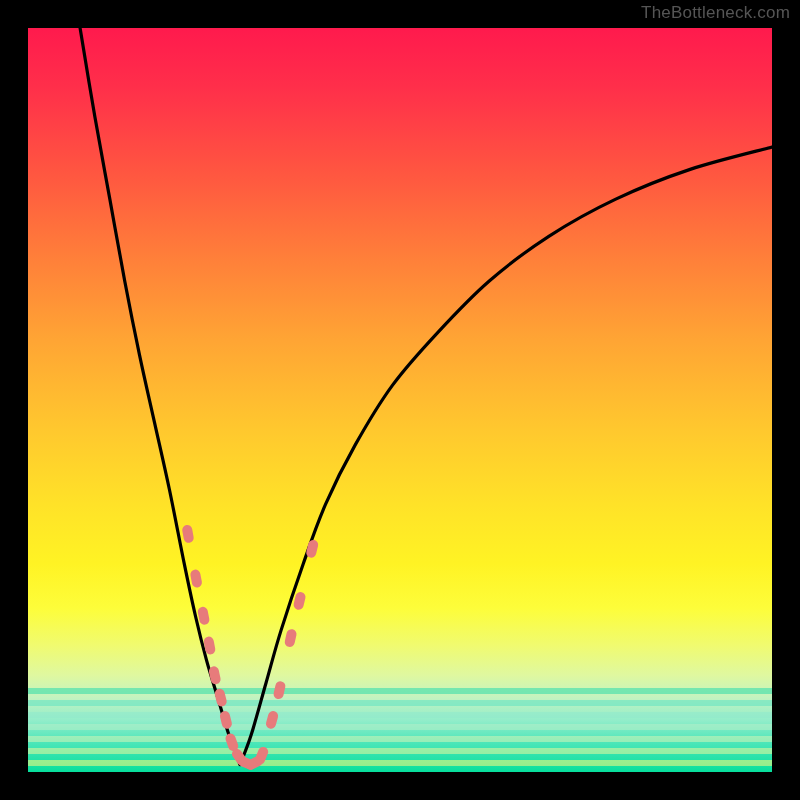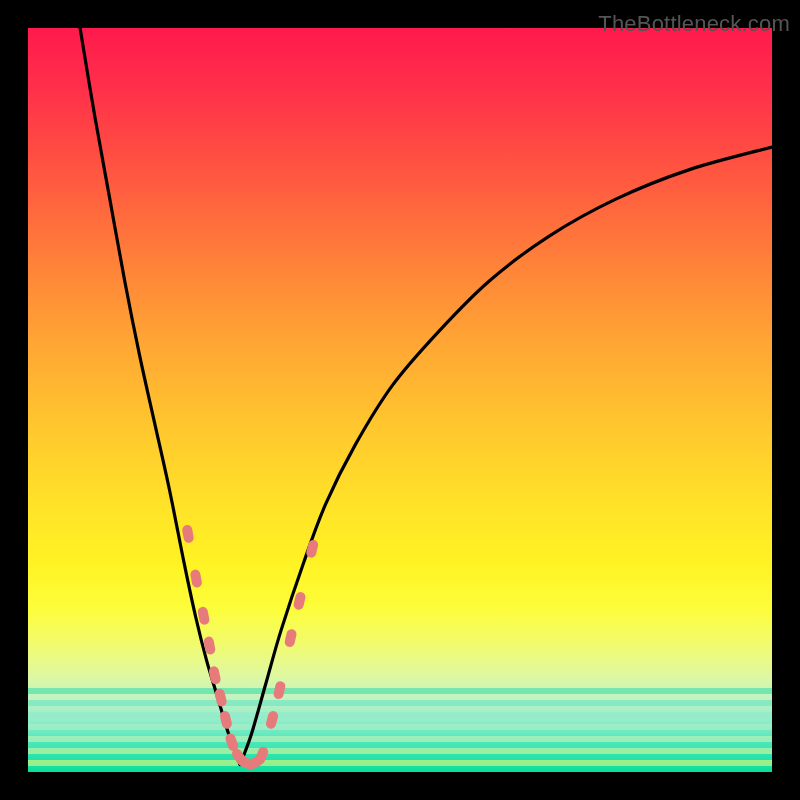--- a/index.html
+++ b/index.html
@@ -62,25 +62,24 @@
   }
   svg.curves {
     position: absolute;
     inset: 0;
   }
   .watermark {
     position: absolute;
     top: 3px;
     right: 10px;
     color: #555;
-    font-size: 22px;
+    font-size: 17px;
     letter-spacing: 0.2px;
     z-index: 5;
     user-select: none;
-    margin-top: 8px;
   }
 </style>
 </head>
 <body>
 
 <div class="frame">
   <div class="watermark">TheBottleneck.com</div>
 
   <div class="plot">
     <div class="gradient"></div>

